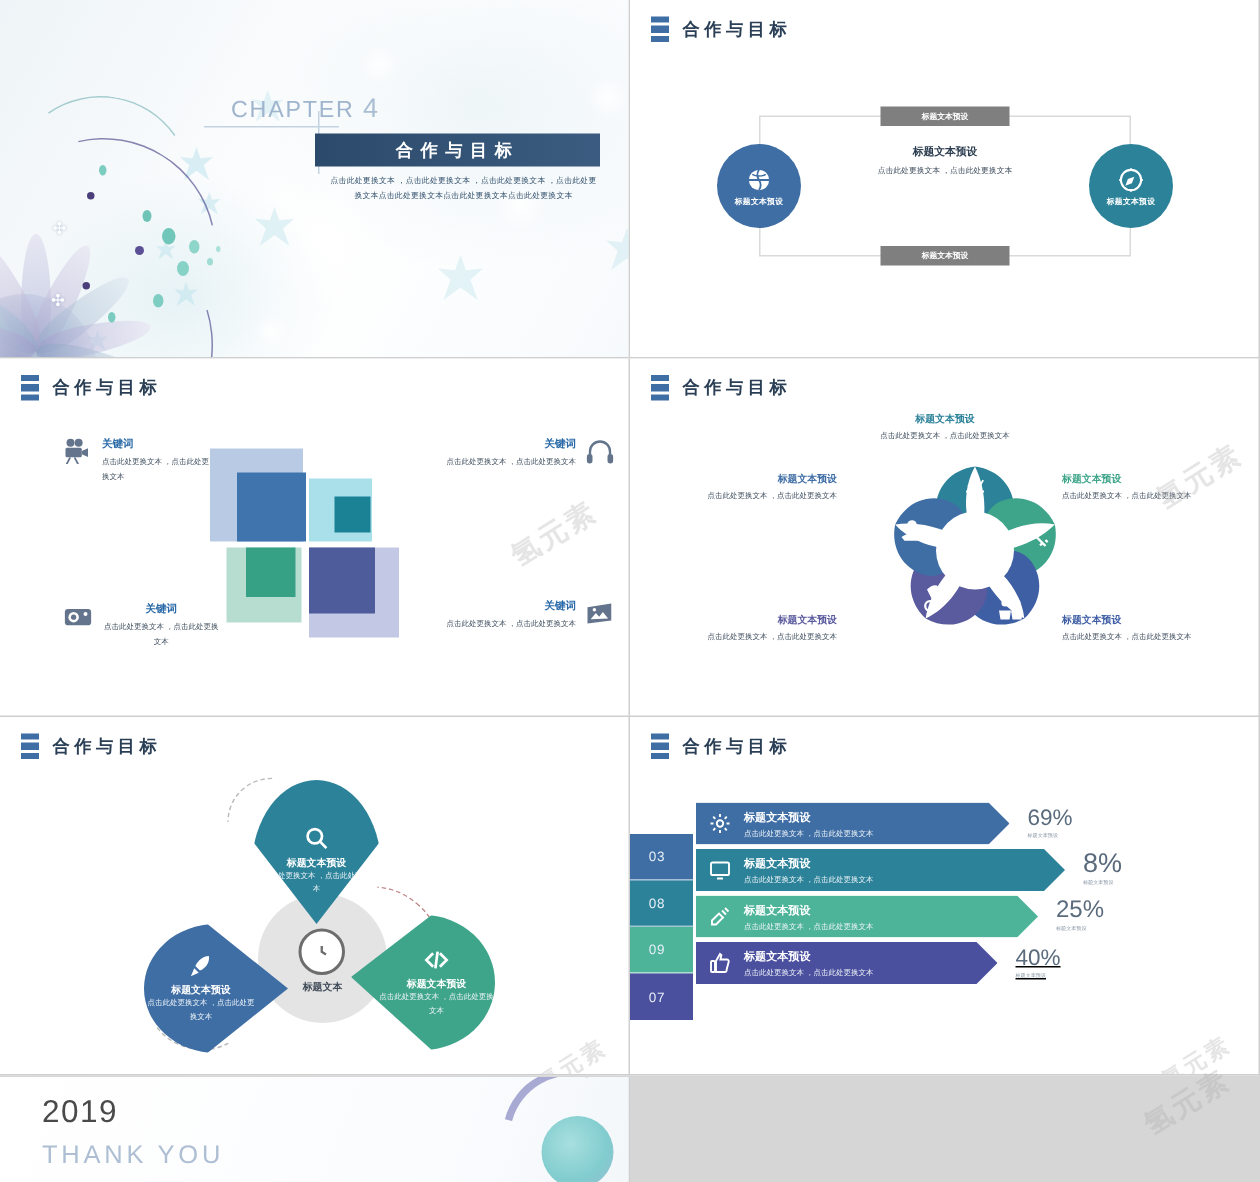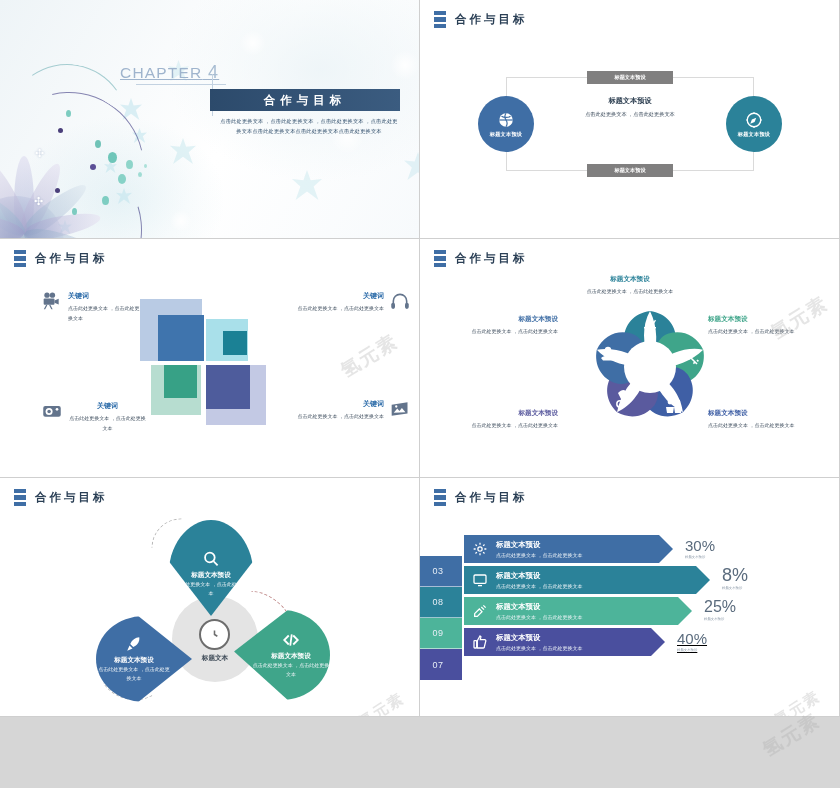--- a/index.html
+++ b/index.html
@@ -96,24 +96,23 @@
   }
   #s1 .starfly {
     position: absolute; width: 0; height: 0;
   }
   #s1 .starfly i {
     display: block; width: 22px; height: 22px; background: #bfe4ec;
     opacity: .55;
     clip-path: polygon(50% 0%, 62% 34%, 100% 30%, 72% 55%, 88% 100%, 50% 72%, 12% 100%, 28% 55%, 0% 30%, 38% 34%);
   }
   #s1 .chapter {
-    position: absolute; left: 120px; top: 62px;
+    position: absolute; left: 154px; top: 62px;
     font-size: 15.5px; color: #9fb4cd; letter-spacing: 1.2px; font-weight: 400;
     white-space: nowrap;
-    text-decoration: underline;
   }
   #s1 .chapter .num { font-size: 18px; color: #a8bdd2; }
   #s1 .hrule {
     position: absolute; left: 136px; top: 84px; width: 90px; height: 1px;
     background: #c3d2e1;
   }
   #s1 .vrule {
     position: absolute; left: 212px; top: 74px; width: 1px; height: 42px;
     background: #c3d2e1;
   }
@@ -601,21 +600,21 @@
         <svg class="aico" viewBox="0 0 24 24" fill="none" stroke="#fff" stroke-width="1.9">
           <circle cx="12" cy="12" r="3.2"></circle>
           <path d="M12 2.5v3M12 18.5v3M2.5 12h3M18.5 12h3M5.2 5.2l2.1 2.1M16.7 16.7l2.1 2.1M18.8 5.2l-2.1 2.1M7.3 16.7l-2.1 2.1"></path>
         </svg>
         <div class="atx">
           <div class="at">标题文本预设</div>
           <div class="ab">点击此处更换文本 ，点击此处更换文本</div>
         </div>
       </div>
       <div class="pct" style="left:265px;top:60px;">
-        <div class="p" style="font-size:15px;">30%</div>
+        <div class="p" style="font-size:15px;">69%</div>
         <div class="s">标题文本预设</div>
       </div>
 
       <div class="arrow" style="top:88px;width:246px;background:#2b8299;">
         <svg class="aico" viewBox="0 0 24 24" fill="none" stroke="#fff" stroke-width="1.9">
           <rect x="3" y="4.5" width="18" height="12.5" rx="1.6"></rect>
           <path d="M9 20.5h6"></path>
         </svg>
         <div class="atx">
           <div class="at">标题文本预设</div>
@@ -655,16 +654,25 @@
       <div class="pct" style="left:257px;top:153px;text-decoration:underline;">
         <div class="p" style="font-size:15px;">40%</div>
         <div class="s">标题文本预设</div>
       </div>
 
       <div class="wm sm" style="right:16px;bottom:-2px;">氢元素</div>
     </div>
 
   </div>
 
+  <div id="final">
+    <div class="ywash"></div>
+    <div class="y">2019</div>
+    <div class="ty">THANK YOU</div>
+    <div class="deco">
+      <div class="swoosh"></div>
+      <div class="ball"></div>
+    </div>
+  </div>
 
   <div class="wm" style="left:760px;top:722px;">氢元素</div>
 
 </div>
 
 </body></html>

